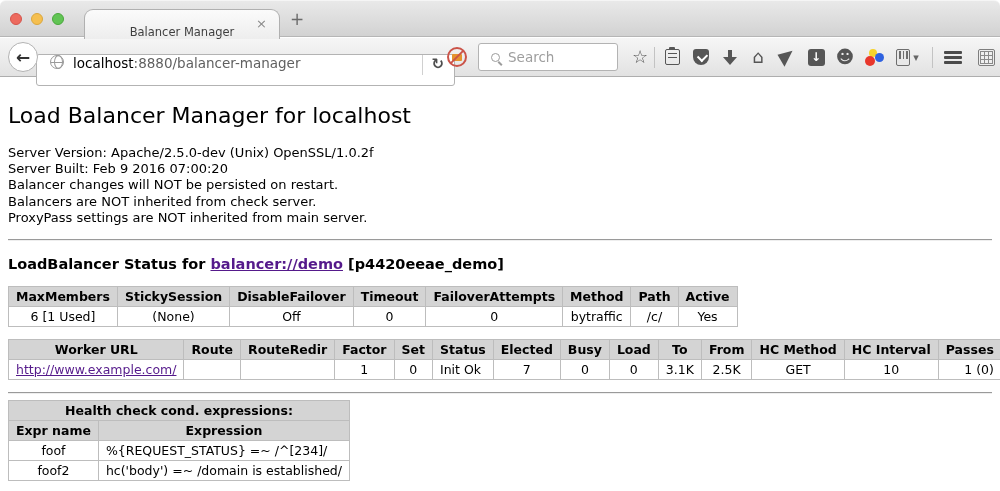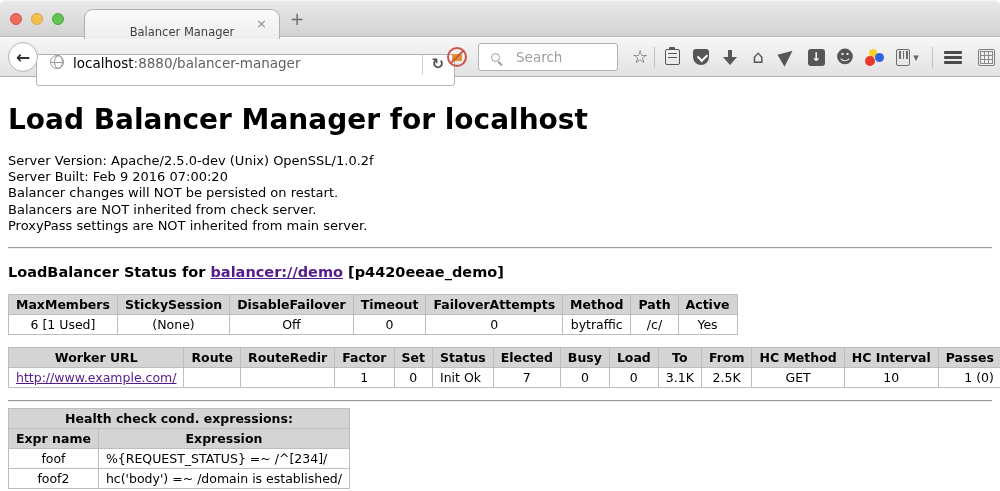--- a/index.html
+++ b/index.html
@@ -53,21 +53,21 @@
   .flashblock::before{content:'';position:absolute;left:3px;top:5px;width:10px;height:7px;
     background:#e5932e;border-radius:1px;}
   .flashblock::after{content:'';position:absolute;left:7px;top:-1px;width:2px;height:18px;
     background:#cb5348;transform:rotate(45deg);}
   .searchbar{position:absolute;left:478px;top:5px;width:140px;height:28px;background:#fff;
     border:1px solid #b3b3b3;border-radius:3px;display:flex;align-items:center;}
   .lens{position:relative;width:9px;height:9px;border:1.5px solid #9c9c9c;border-radius:50%;
     margin-left:12px;flex:none;}
   .lens::after{content:'';position:absolute;left:7px;top:7px;width:5px;height:1.5px;
     background:#9c9c9c;transform:rotate(45deg);transform-origin:0 0;}
-  .searchbar input{border:none;outline:none;flex:1;margin-left:16px;font-size:13.5px;
+  .searchbar input{border:none;outline:none;flex:1;margin-left:8px;font-size:13.5px;
     color:#333;font-family:inherit;background:transparent;min-width:0;}
   .searchbar input::placeholder{color:#9e9e9e;}
 
   .tico{position:absolute;top:50%;transform:translateY(-50%);width:22px;height:22px;
     display:flex;align-items:center;justify-content:center;color:var(--icon);cursor:pointer;}
   .tsep{position:absolute;top:9px;width:1px;height:21px;background:#c3c3c3;}
   .g18{font-size:18px;line-height:1;}
   
   .clipboard{position:relative;width:15px;height:16px;border:1.5px solid #565656;border-radius:2px;}
   .clipboard::before{content:'';position:absolute;left:3px;top:-3px;width:6px;height:3px;background:#565656;border-radius:1px;}
@@ -103,21 +103,21 @@
     box-shadow:0 5px 0 #4a4a4a,0 10px 0 #4a4a4a;margin-top:-10px;}
   
   .pagegrid{position:relative;width:17px;height:17px;border:1px solid #7e7e7e;background:#efefef;border-radius:2px;}
   .pagegrid::after{content:'';position:absolute;inset:1px;
     background:repeating-linear-gradient(0deg,#8a8a8a 0 1px,transparent 1px 4px),
                repeating-linear-gradient(90deg,#8a8a8a 0 1px,transparent 1px 4px);}
 
   
   .content{position:absolute;top:77px;left:0;right:0;bottom:0;background:#fff;
     padding:0 8px;color:#000;}
-  h1{font-size:28px;font-weight:bold;margin:26px 0 17px;letter-spacing:0;}
+  h1{font-size:22px;font-weight:normal;margin:26px 0 17px;letter-spacing:0;}
   .info{font-size:13px;line-height:16.2px;}
   hr{border:none;height:2px;background:#9a9a9a;border-bottom:1px solid #eee;margin:13px 0 0;}
   h3.bheading{font-size:14.5px;font-weight:bold;margin:15px 0 14px;}
   h3.bheading a{color:var(--link);text-decoration:underline;cursor:pointer;}
   table{border-collapse:collapse;font-size:12.5px;margin:0 0 12px;}
   th,td{border:1px solid #bdbdbd;padding:2px 7px;white-space:nowrap;}
   table{border:1px solid #8c8c8c;}
   th{background:var(--table-header-bg);font-weight:bold;text-align:center;}
   td{text-align:center;}
   a.plink{color:var(--link);text-decoration:underline;cursor:pointer;}

